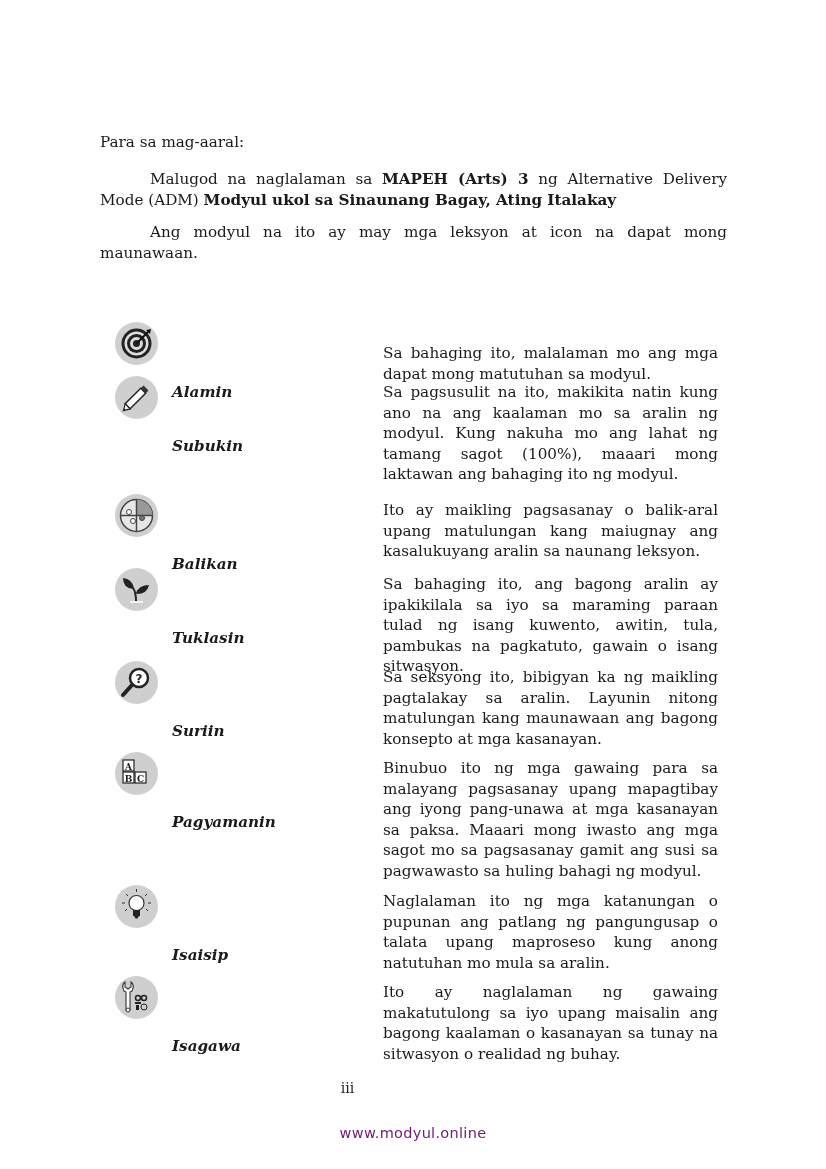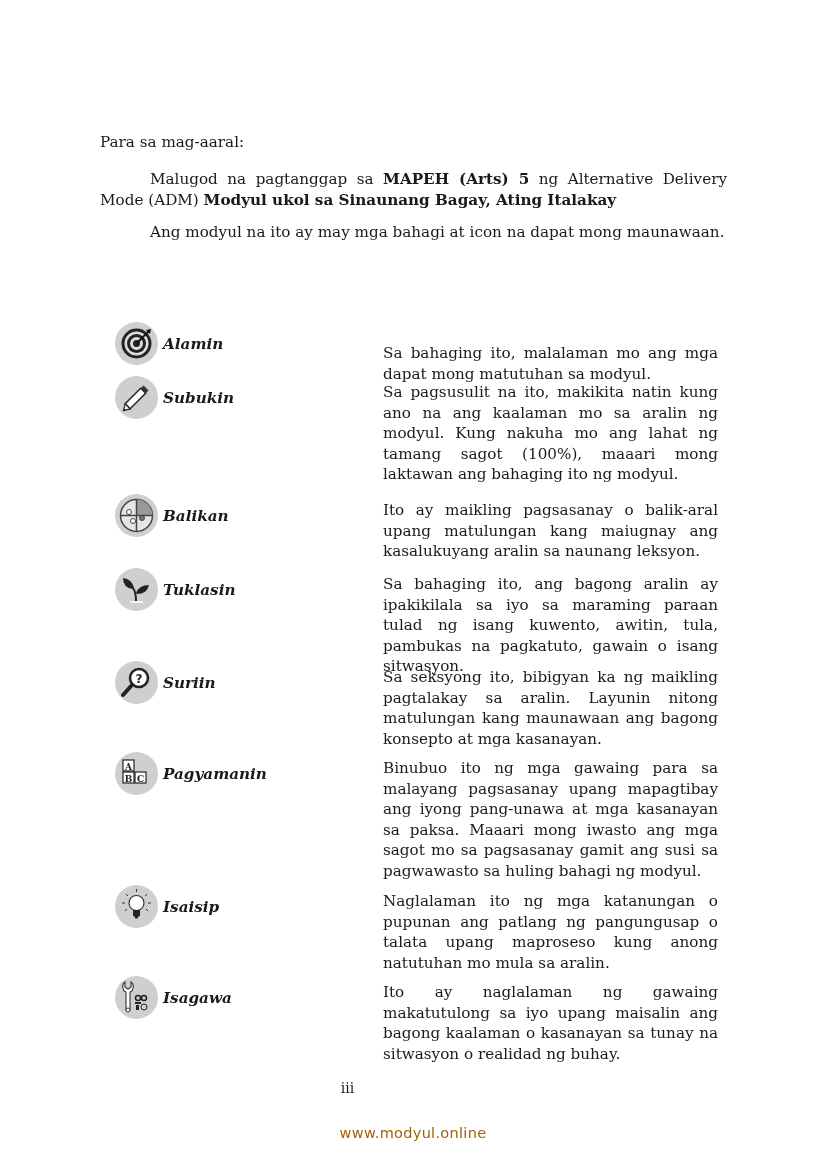--- a/index.html
+++ b/index.html
@@ -9,36 +9,36 @@
   .p { margin: 0; text-align: justify; }
   .indent { text-indent: 50px; }
   .greeting { margin-bottom: 16px; }
   .gap { margin-bottom: 12px; }
   b { font-weight: bold; }
   .rows { position: absolute; left: 0; top: 0; width: 826px; }
   .row { position: absolute; left: 0; width: 826px; }
   .icon { position: absolute; left: 115px; width: 43px; height: 43px; border-radius: 50%;
           background: #cfcfcf; }
   .icon svg { width: 43px; height: 43px; display: block; }
-  .label { position: absolute; left: 163px; font-weight: bold; font-style: italic;
-           font-size: 15.2px; }
+  .label { position: absolute; left: 172px; font-weight: bold; font-style: italic;
+           font-size: 15.2px; margin-top: 48px; }
   .desc { position: absolute; left: 383px; width: 335px; font-size: 15.2px; line-height: 20.6px;
           text-align: justify; margin: 0; }
   .pagenum { position: absolute; left: 0; width: 695px; top: 1080px; text-align: center; font-size: 14px; }
   .watermark { position: absolute; left: 0; width: 826px; top: 1125px; text-align: center;
                font-family: "DejaVu Sans", "Liberation Sans", sans-serif; font-size: 14.5px;
-               color: #a16207; letter-spacing: 0.3px; }
+               color: #701a75; letter-spacing: 0.3px; }
 </style>
 </head>
 <body>
 
 <div class="page">
   <p class="p greeting">Para sa mag-aaral:</p>
-  <p class="p indent gap"><span>Malugod na pagtanggap sa </span><b>MAPEH (Arts) 5</b><span> ng Alternative Delivery Mode (ADM) </span><b>Modyul ukol sa Sinaunang Bagay, Ating Italakay</b></p>
-  <p class="p indent">Ang modyul na ito ay may mga bahagi at icon na dapat mong maunawaan.</p>
+  <p class="p indent gap"><span>Malugod na naglalaman sa </span><b>MAPEH (Arts) 3</b><span> ng Alternative Delivery Mode (ADM) </span><b>Modyul ukol sa Sinaunang Bagay, Ating Italakay</b></p>
+  <p class="p indent">Ang modyul na ito ay may mga leksyon at icon na dapat mong maunawaan.</p>
 </div>
 
 <div class="rows">
 
   <div class="row" style="top:322px;">
     <div class="icon">
       <svg viewBox="0 0 43 43">
           <circle cx="21.5" cy="21.5" r="15" fill="#222"></circle>
           <circle cx="21.5" cy="21.5" r="12" fill="#ddd"></circle>
           <circle cx="21.5" cy="21.5" r="9.5" fill="#222"></circle>

